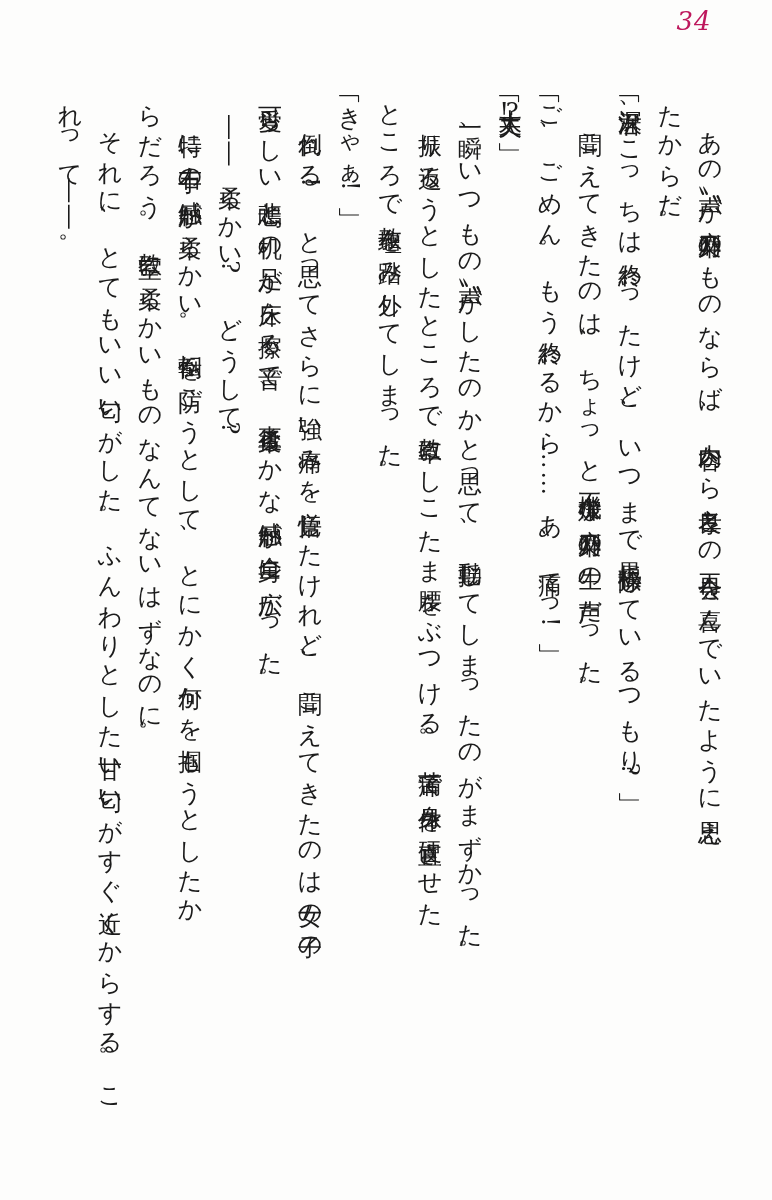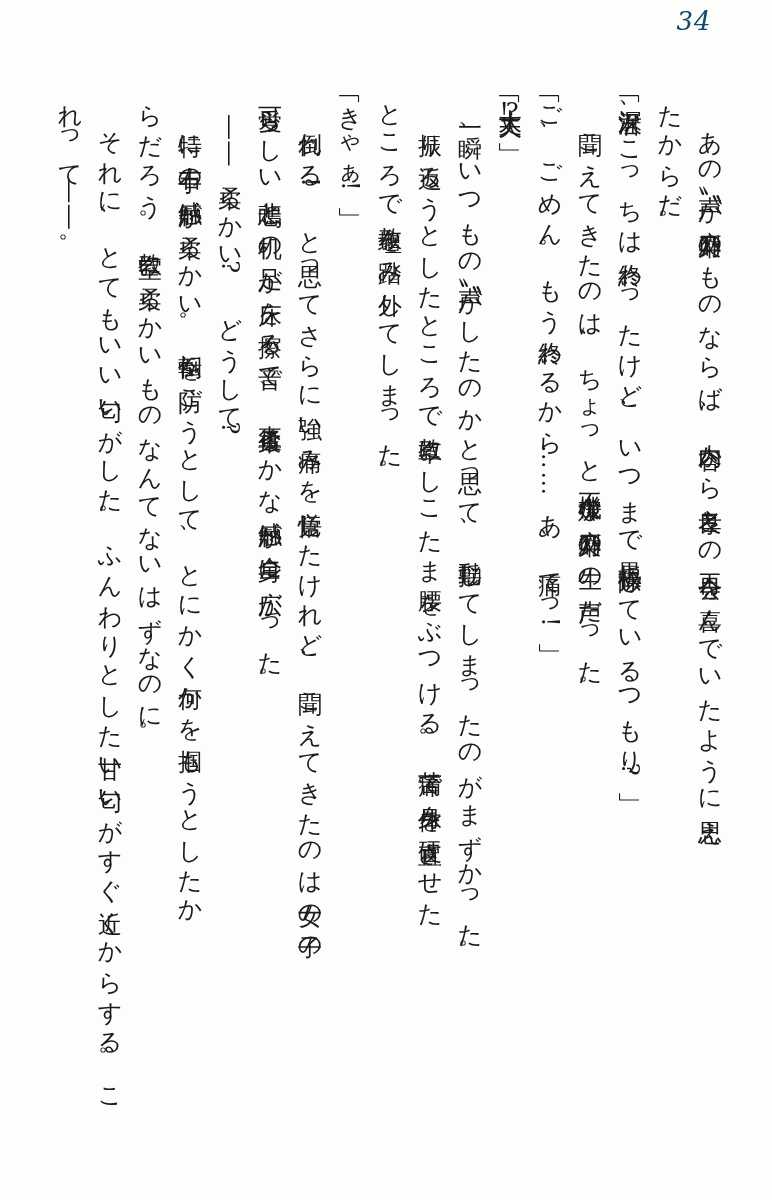--- a/index.html
+++ b/index.html
@@ -16,21 +16,21 @@
     font-family: "DejaVu Serif", "Liberation Serif", serif;
   }
   .page-number {
     position: absolute;
     top: 6px;
     left: 664px;
     width: 60px;
     text-align: center;
     font-size: 26px;
     font-style: italic;
-    color: #0c4a6e;
+    color: #be185d;
     letter-spacing: 1px;
   }
   .vertical-text-block {
     position: absolute;
     top: 88px;
     right: 42px;
     height: 1030px;
     writing-mode: vertical-rl;
     text-orientation: mixed;
     color: #1b1b1b;

